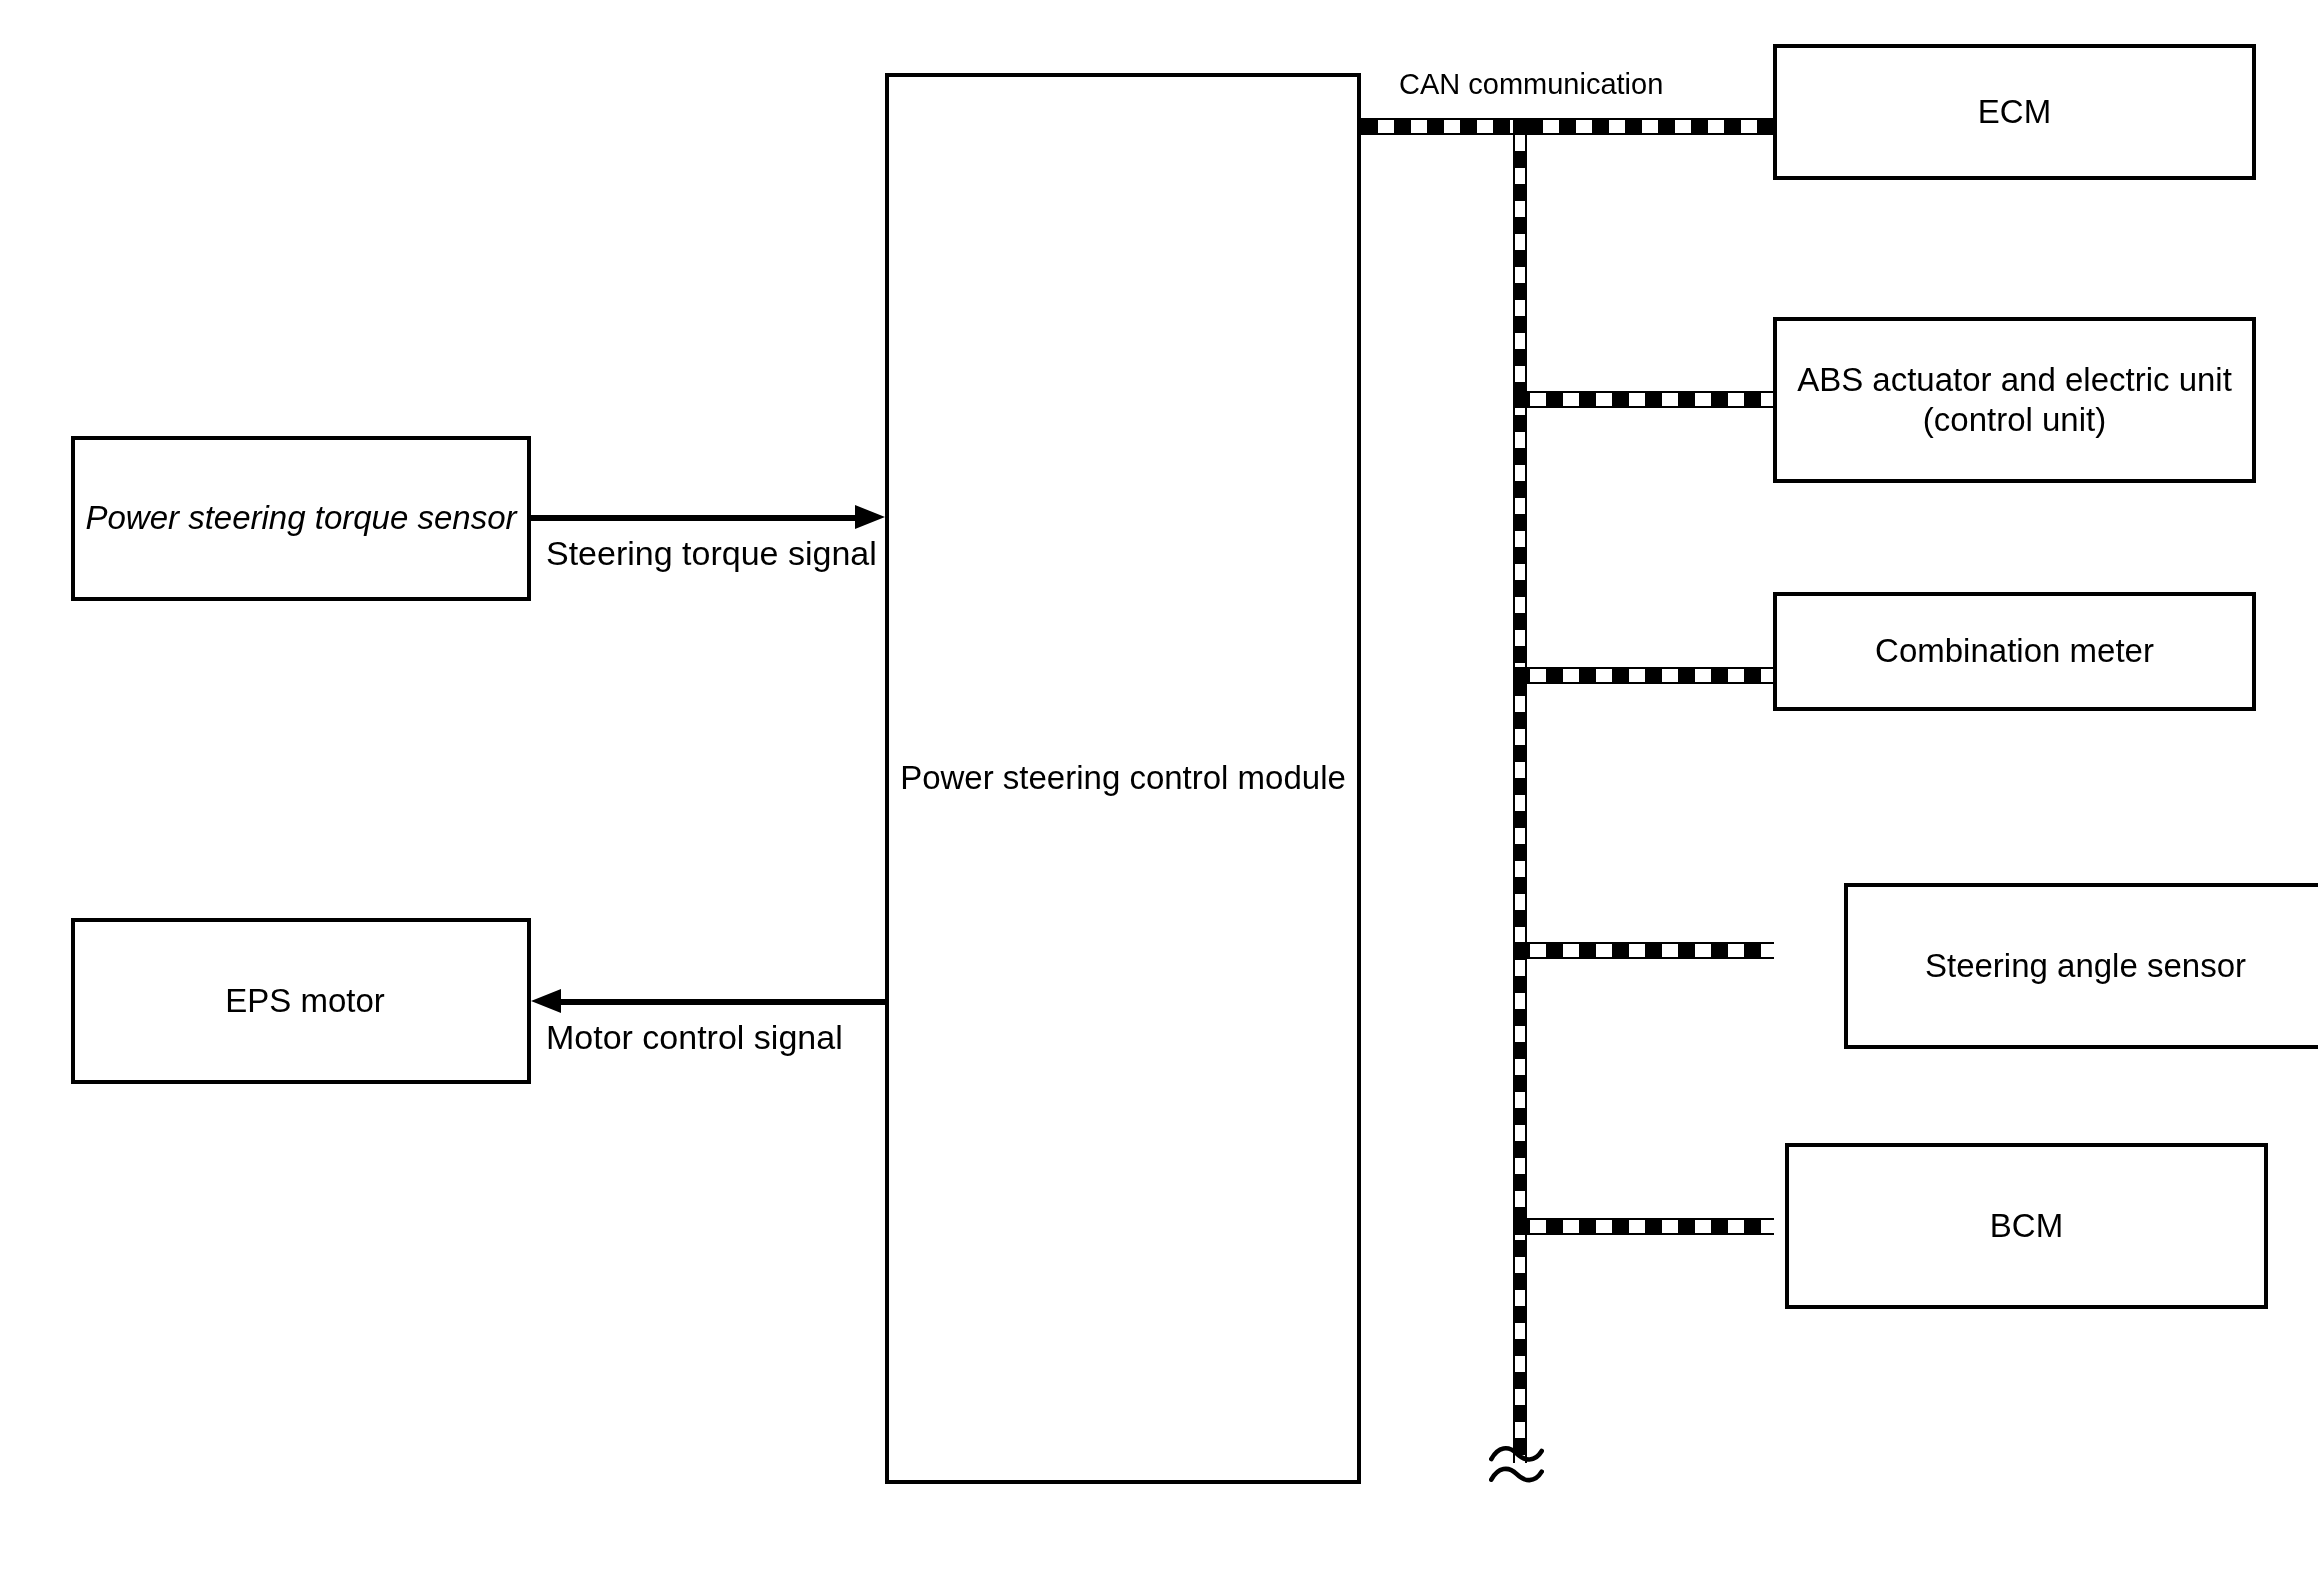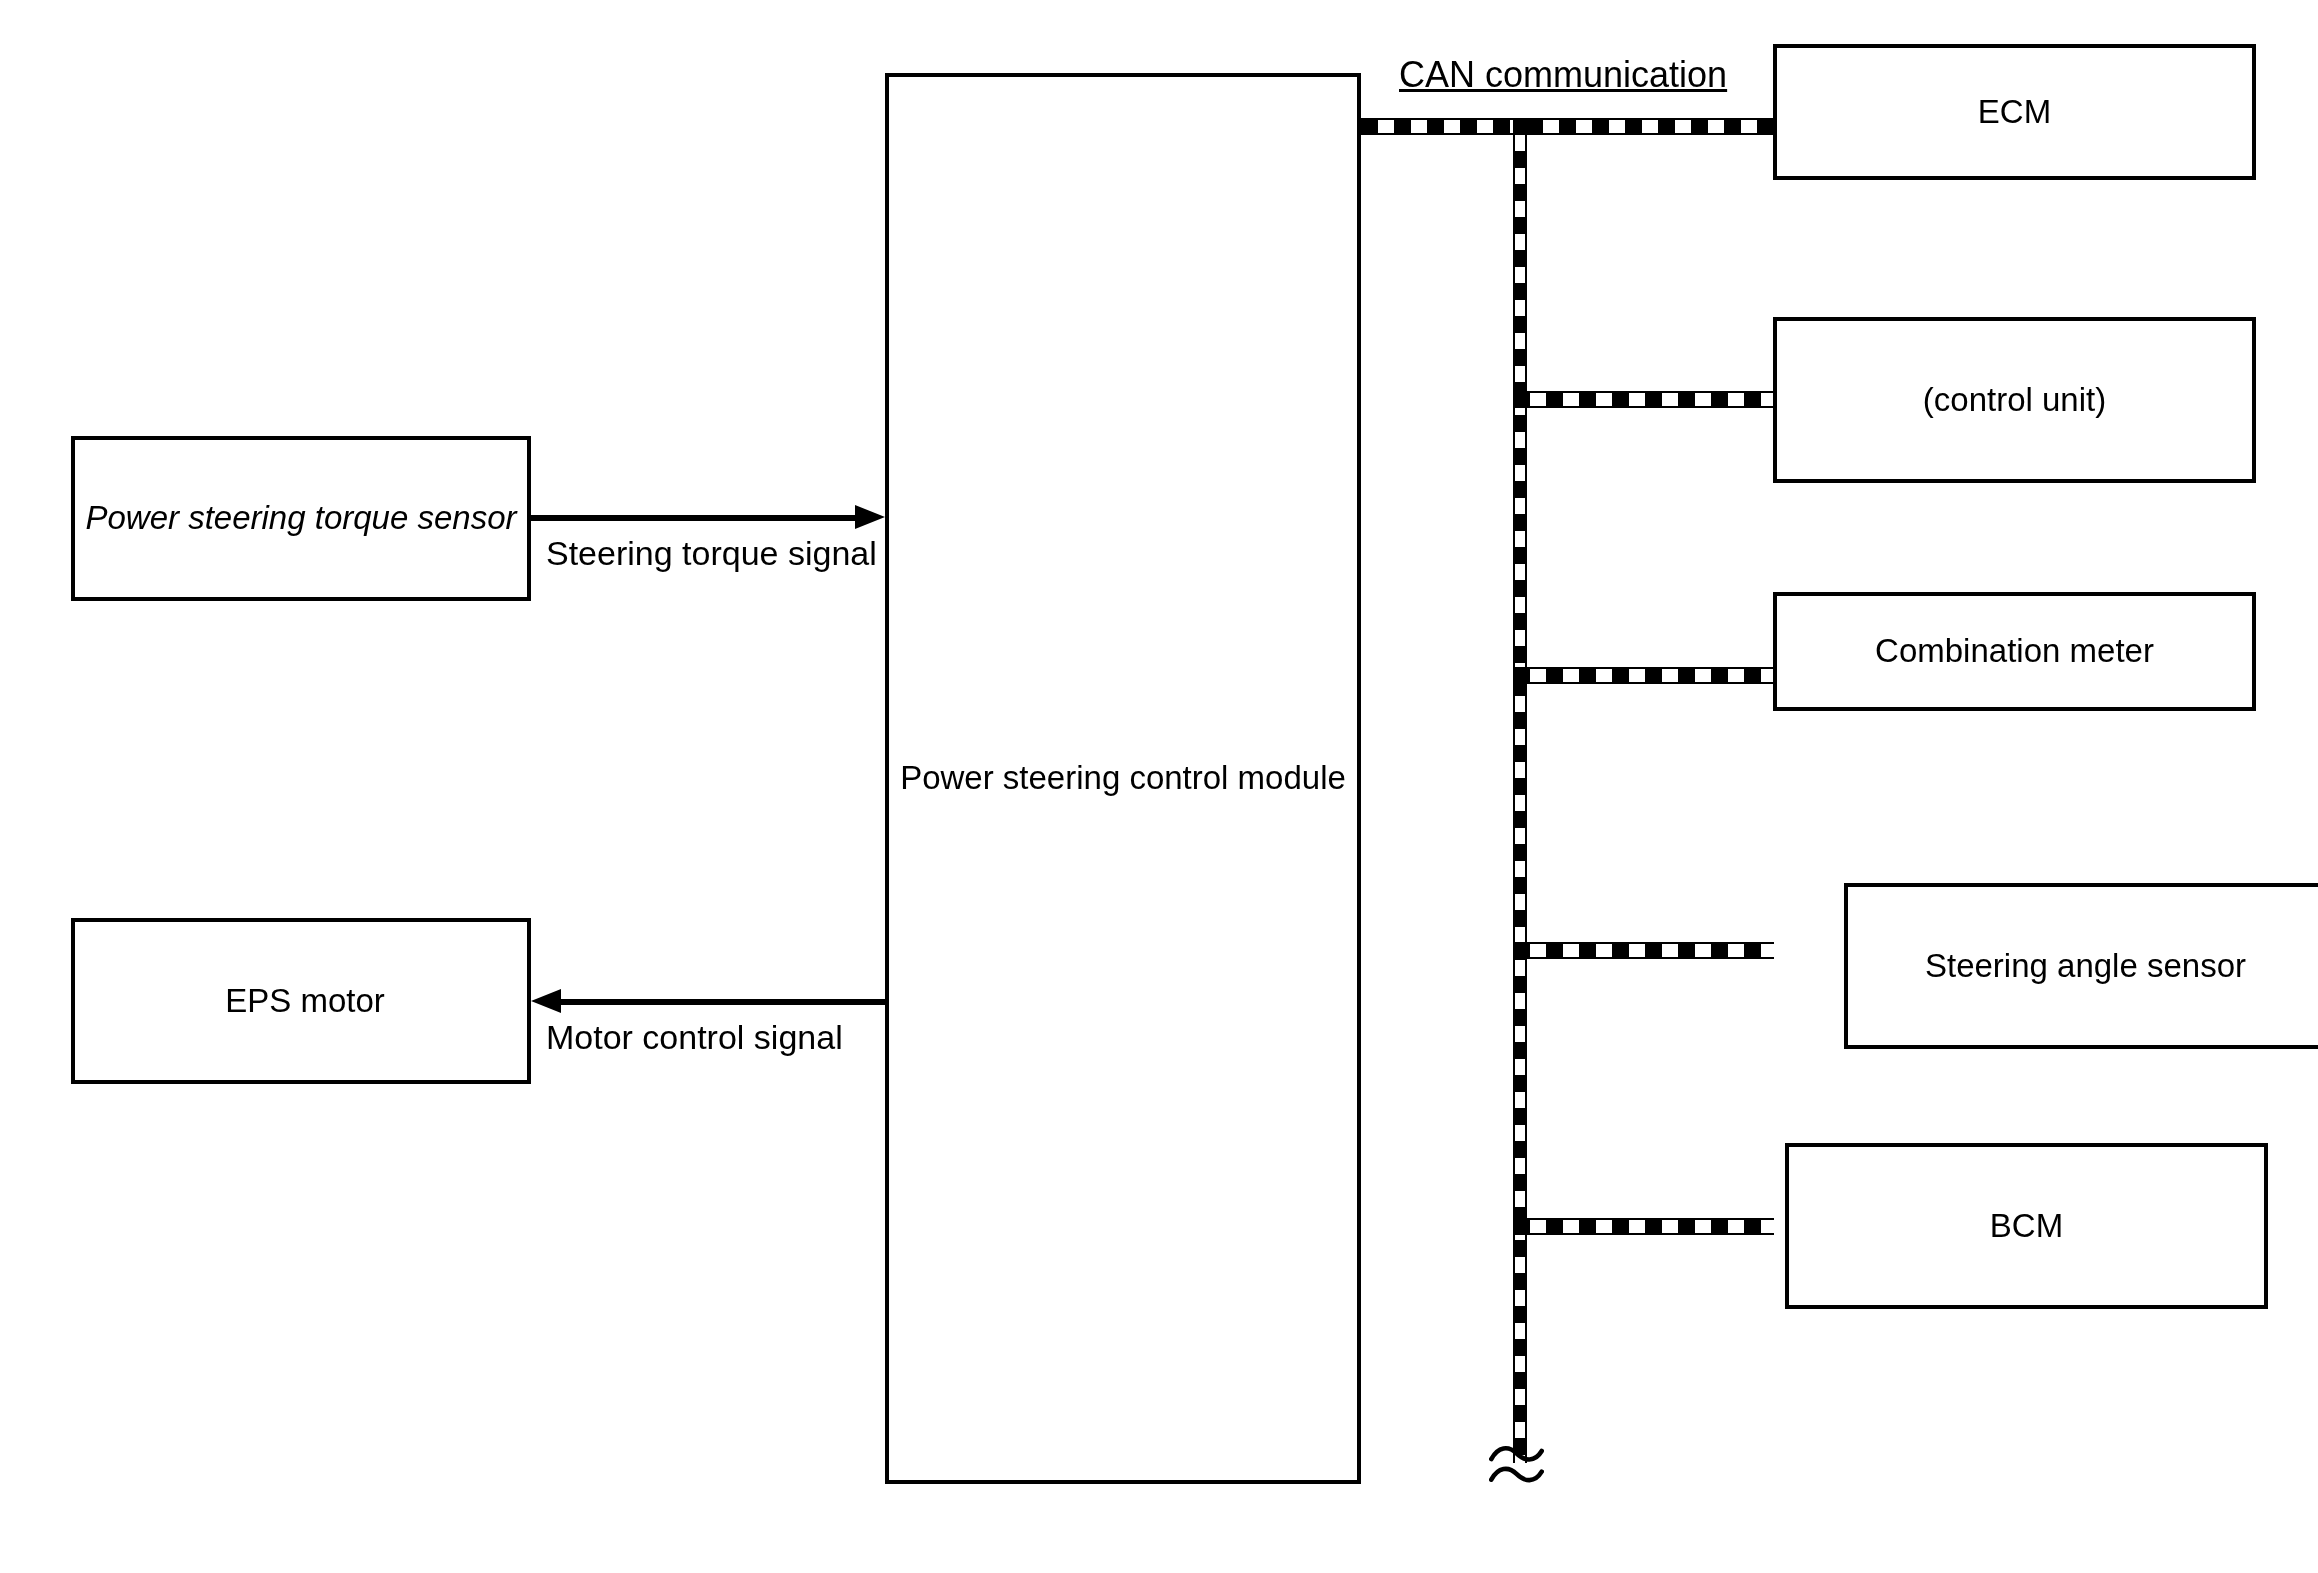--- a/index.html
+++ b/index.html
@@ -95,21 +95,21 @@
   #bus-branch-sas { left: 1513px; top: 942px; width: 261px; }
   #bus-branch-bcm { left: 1513px; top: 1218px; width: 261px; }
 
   
   .free-label {
     position: absolute;
     font-size: 34px;
     white-space: nowrap;
     z-index: 4;
   }
-  #label-can      { left: 1399px; top: 54px;  font-size: 36px; text-decoration: underline; }
+  #label-can      { left: 1399px; top: 68px;  font-size: 29px; }
   #label-steering { left: 546px;  top: 534px; }
   #label-motor    { left: 546px;  top: 1018px; }
 
   
   #break-icon {
     position: absolute;
     left: 1489px;
     top: 1444px;
     z-index: 5;
   }
@@ -146,20 +146,21 @@
 
   <div class="node" id="node-pscm">
     <span>Power steering control module</span>
   </div>
 
   <div class="node" id="node-ecm">
     <span>ECM</span>
   </div>
 
   <div class="node" id="node-abs">
+    <span>ABS actuator and electric unit</span>
     <span>(control unit)</span>
   </div>
 
   <div class="node" id="node-combo">
     <span>Combination meter</span>
   </div>
 
   <div class="node" id="node-sas">
     <span>Steering angle sensor</span>
   </div>

